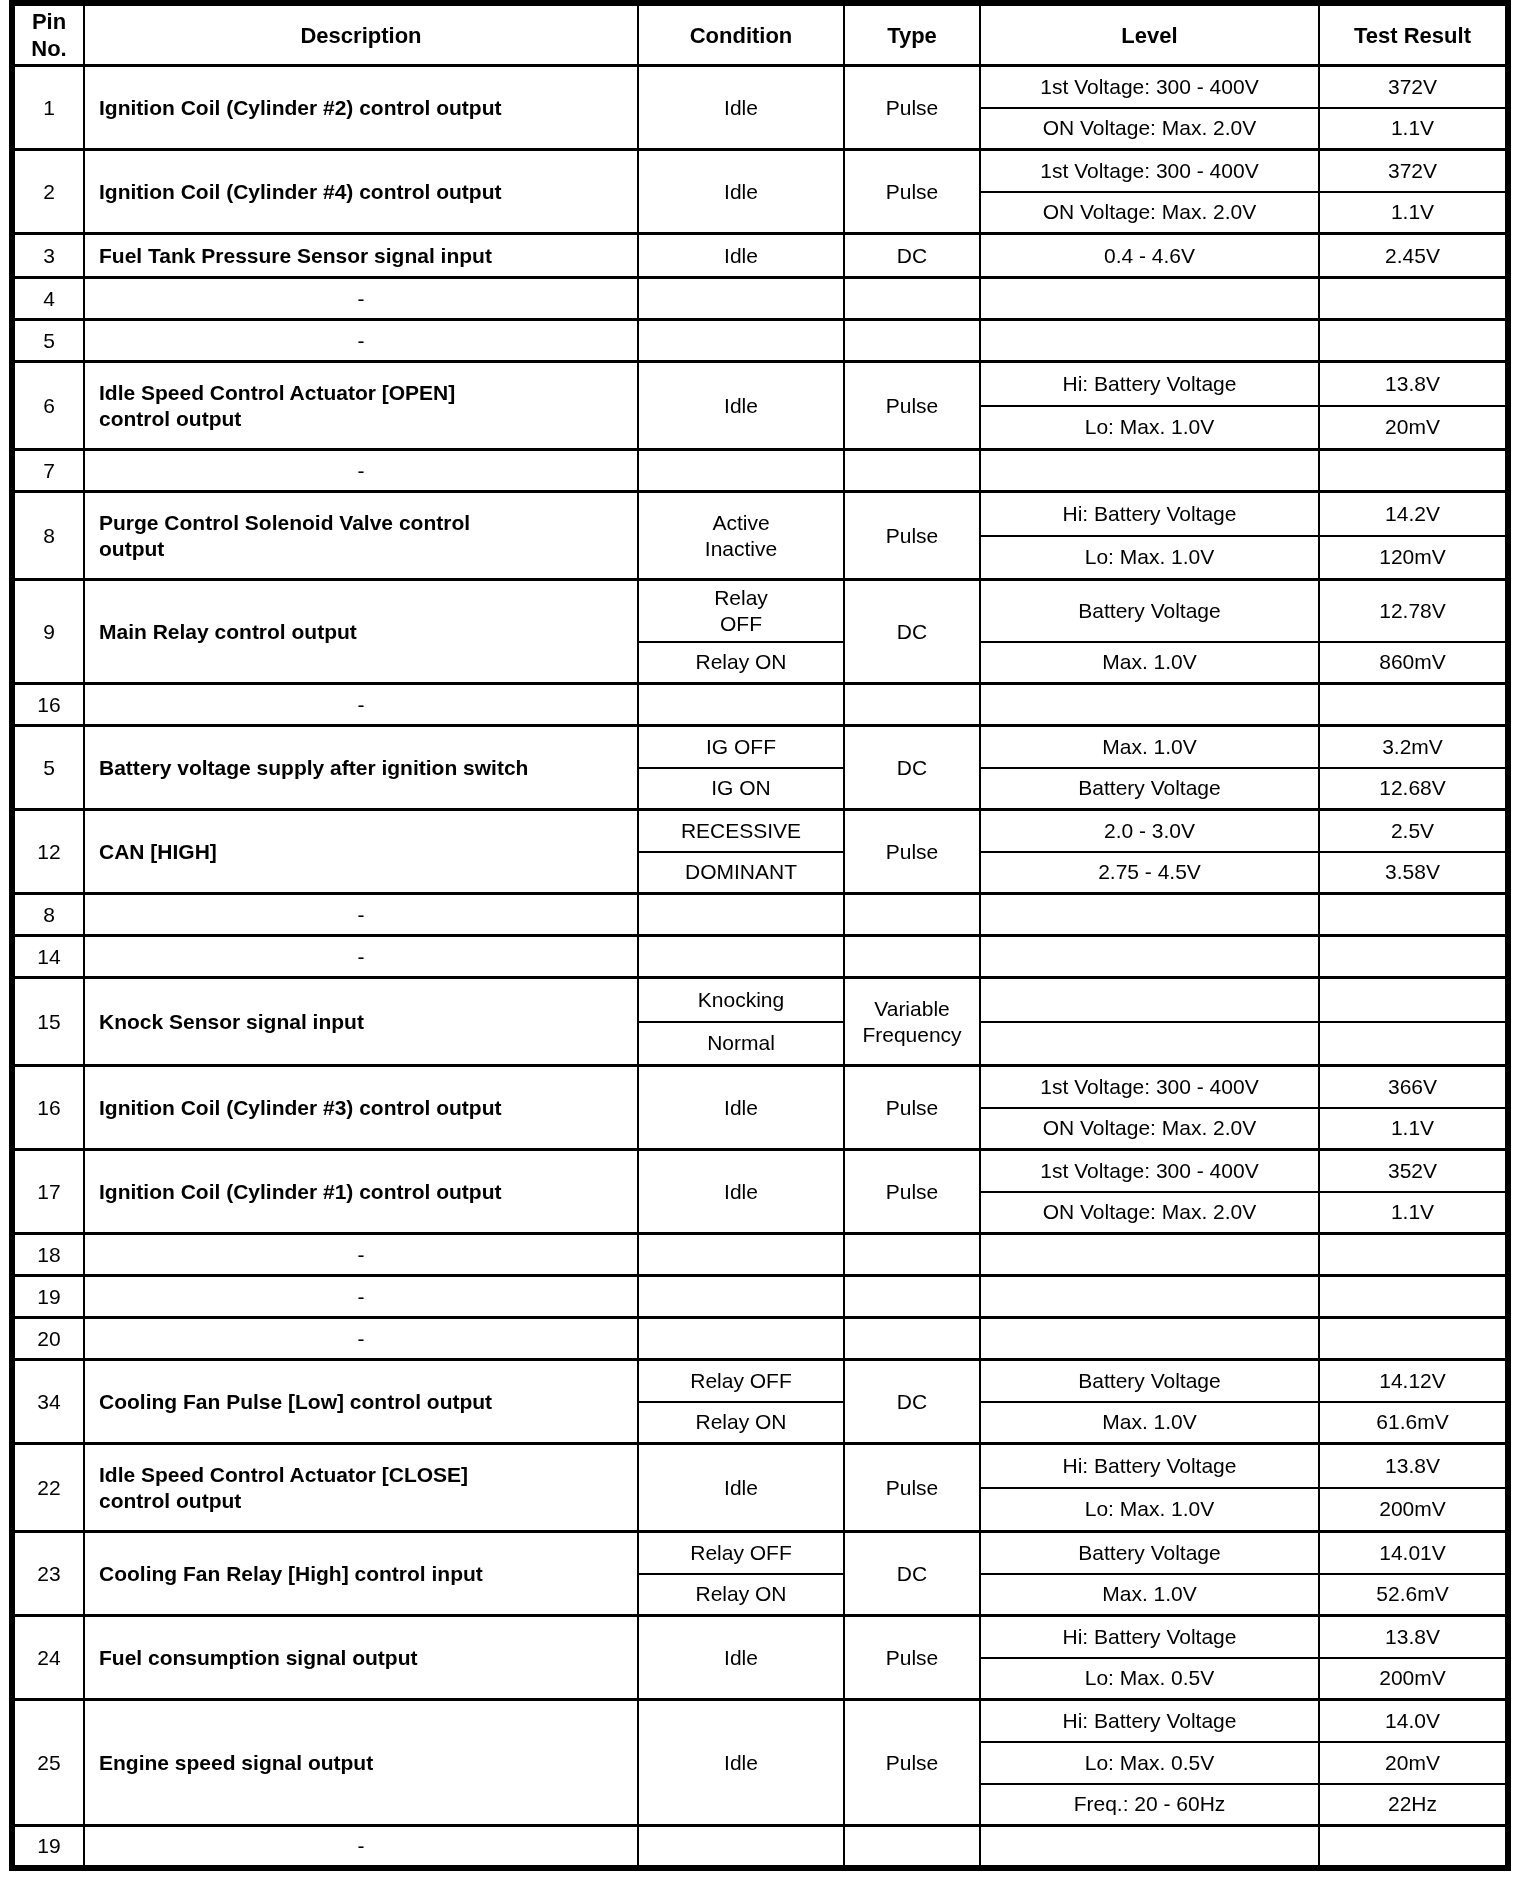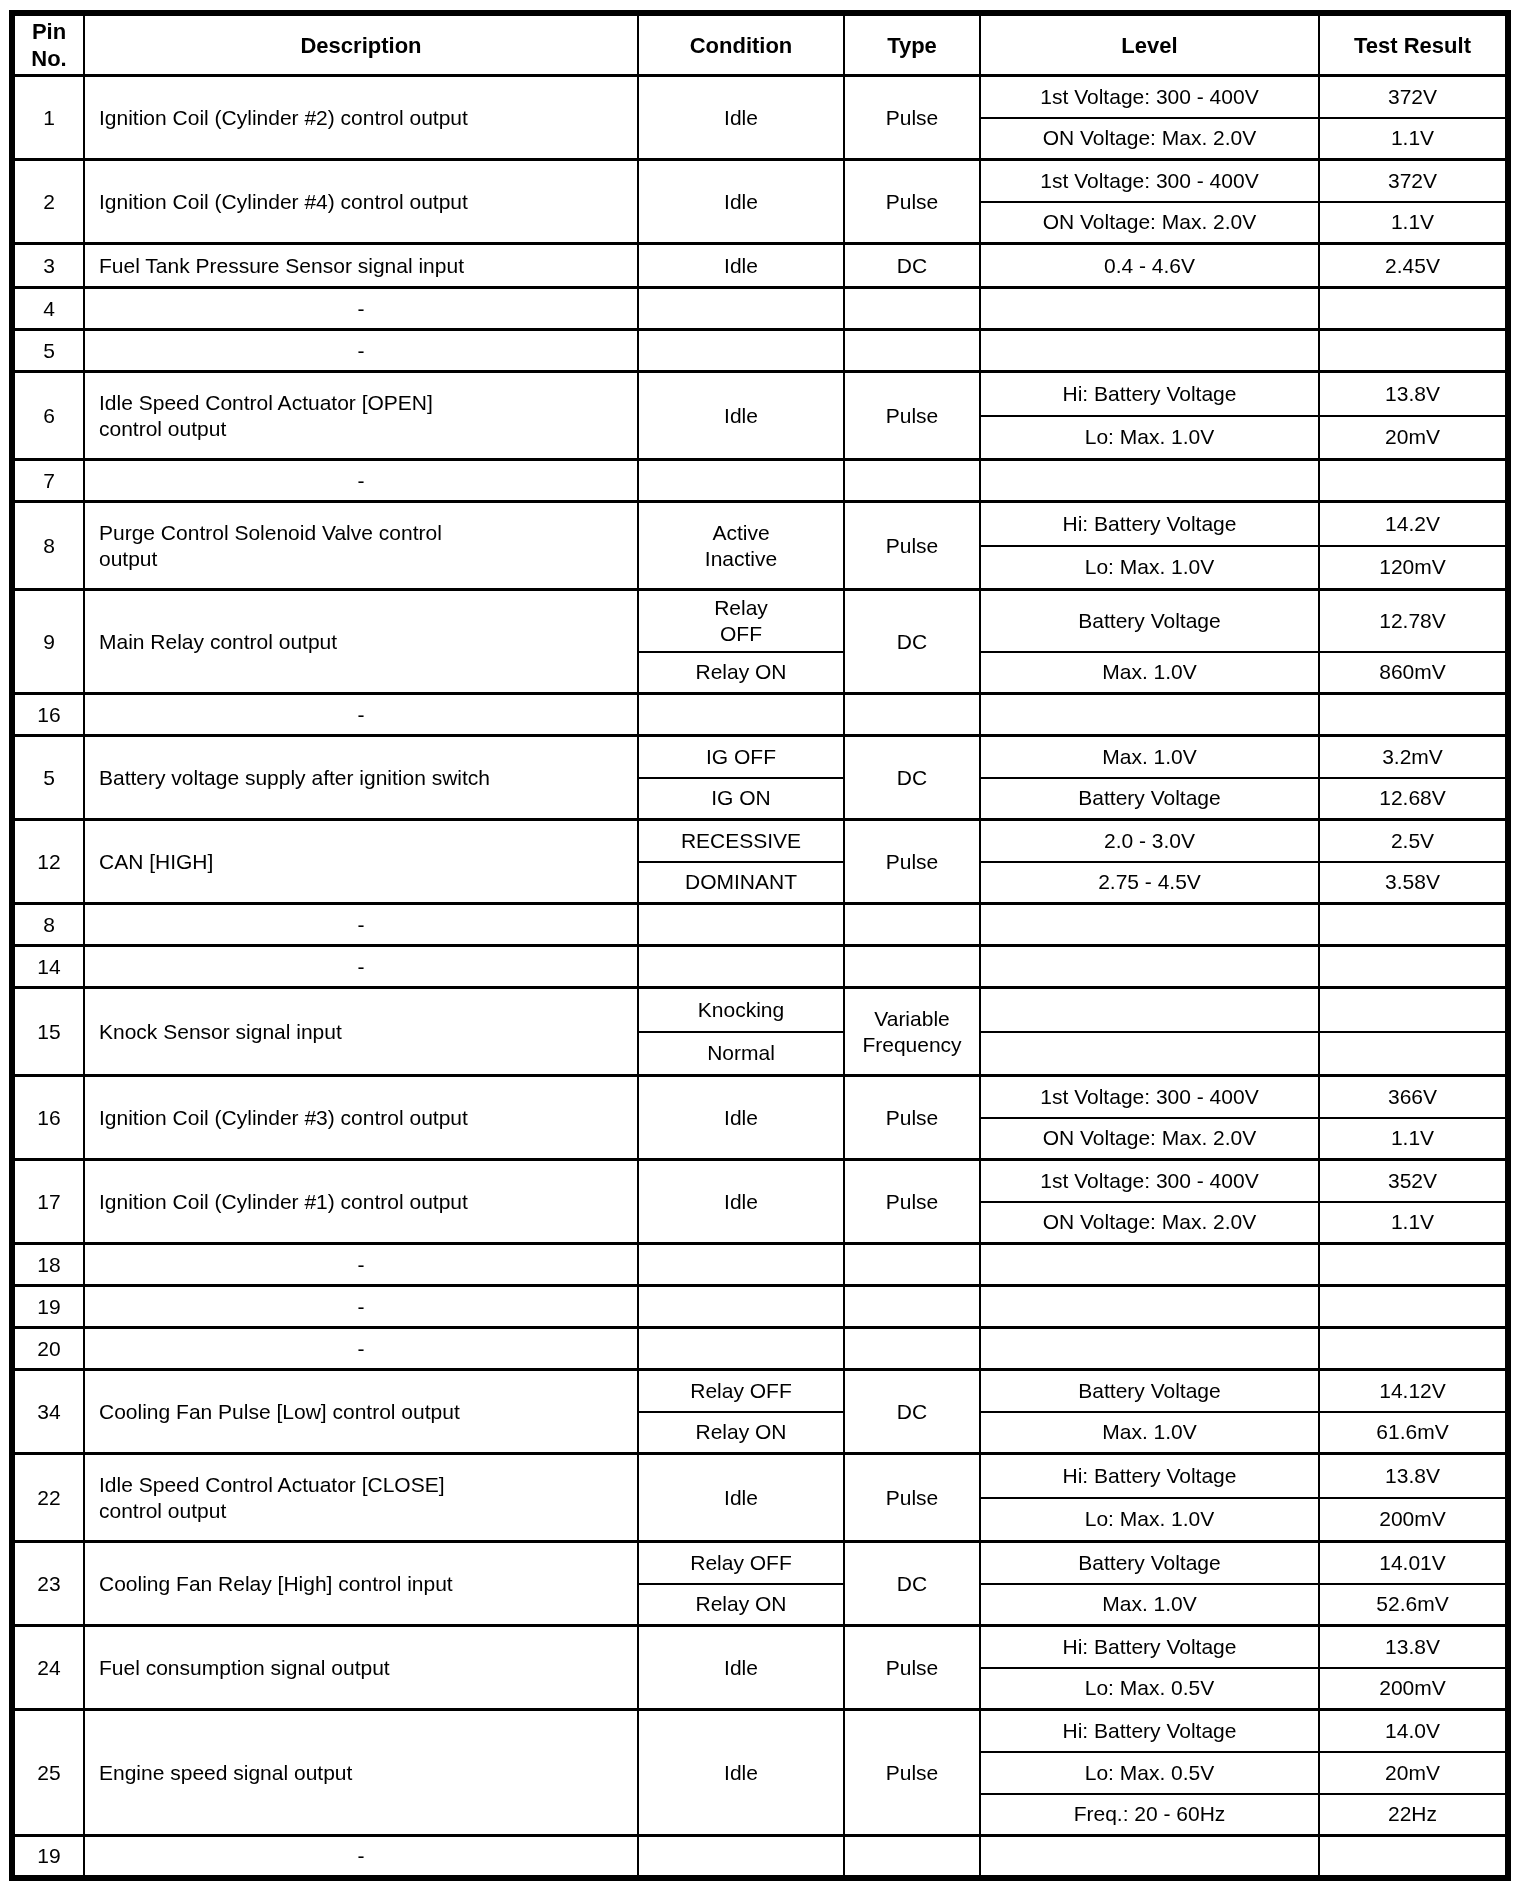--- a/index.html
+++ b/index.html
@@ -1,32 +1,32 @@
 <!DOCTYPE html>
 <html><head>
 <meta charset="utf-8">
 <style>
   html,body{margin:0;padding:0;background:#fff;}
   body{width:1520px;height:1894px;overflow:hidden;
        font-family:"Liberation Sans","DejaVu Sans",sans-serif;color:#000;}
-  .page{width:1520px;height:1586px;box-sizing:border-box;padding-top:10px;}
+  .page{width:1520px;height:1586px;box-sizing:border-box;}
   table{border-collapse:collapse;table-layout:fixed;width:1496px;margin:0 auto;
         border:6px solid #000;}
   col.c-pin{width:72px;}
   col.c-desc{width:554px;}
   col.c-cond{width:206px;}
   col.c-type{width:136px;}
   col.c-level{width:339px;}
   col.c-result{width:189px;}
   th,td{border:2px solid #000;vertical-align:middle;white-space:pre-line;
         overflow:hidden;font-size:21px;line-height:26px;text-align:center;
         padding:2px 4px;}
   th{font-size:22px;font-weight:bold;line-height:27px;border-bottom-width:3px;}
   tr.rstart>td{border-top-width:3px;}
-  td.desc{text-align:left;padding-left:14px;padding-right:8px;}
+  td.desc{text-align:left;padding-left:14px;padding-right:8px;font-weight:bold;}
   td.dashc{text-align:center;}
   tr.hh{height:62px;}
   tr.h42{height:42px;}
   tr.h44{height:44px;}
   tr.h62{height:62px;}
 </style>
 </head>
 <body>
 
 <div class="page">

